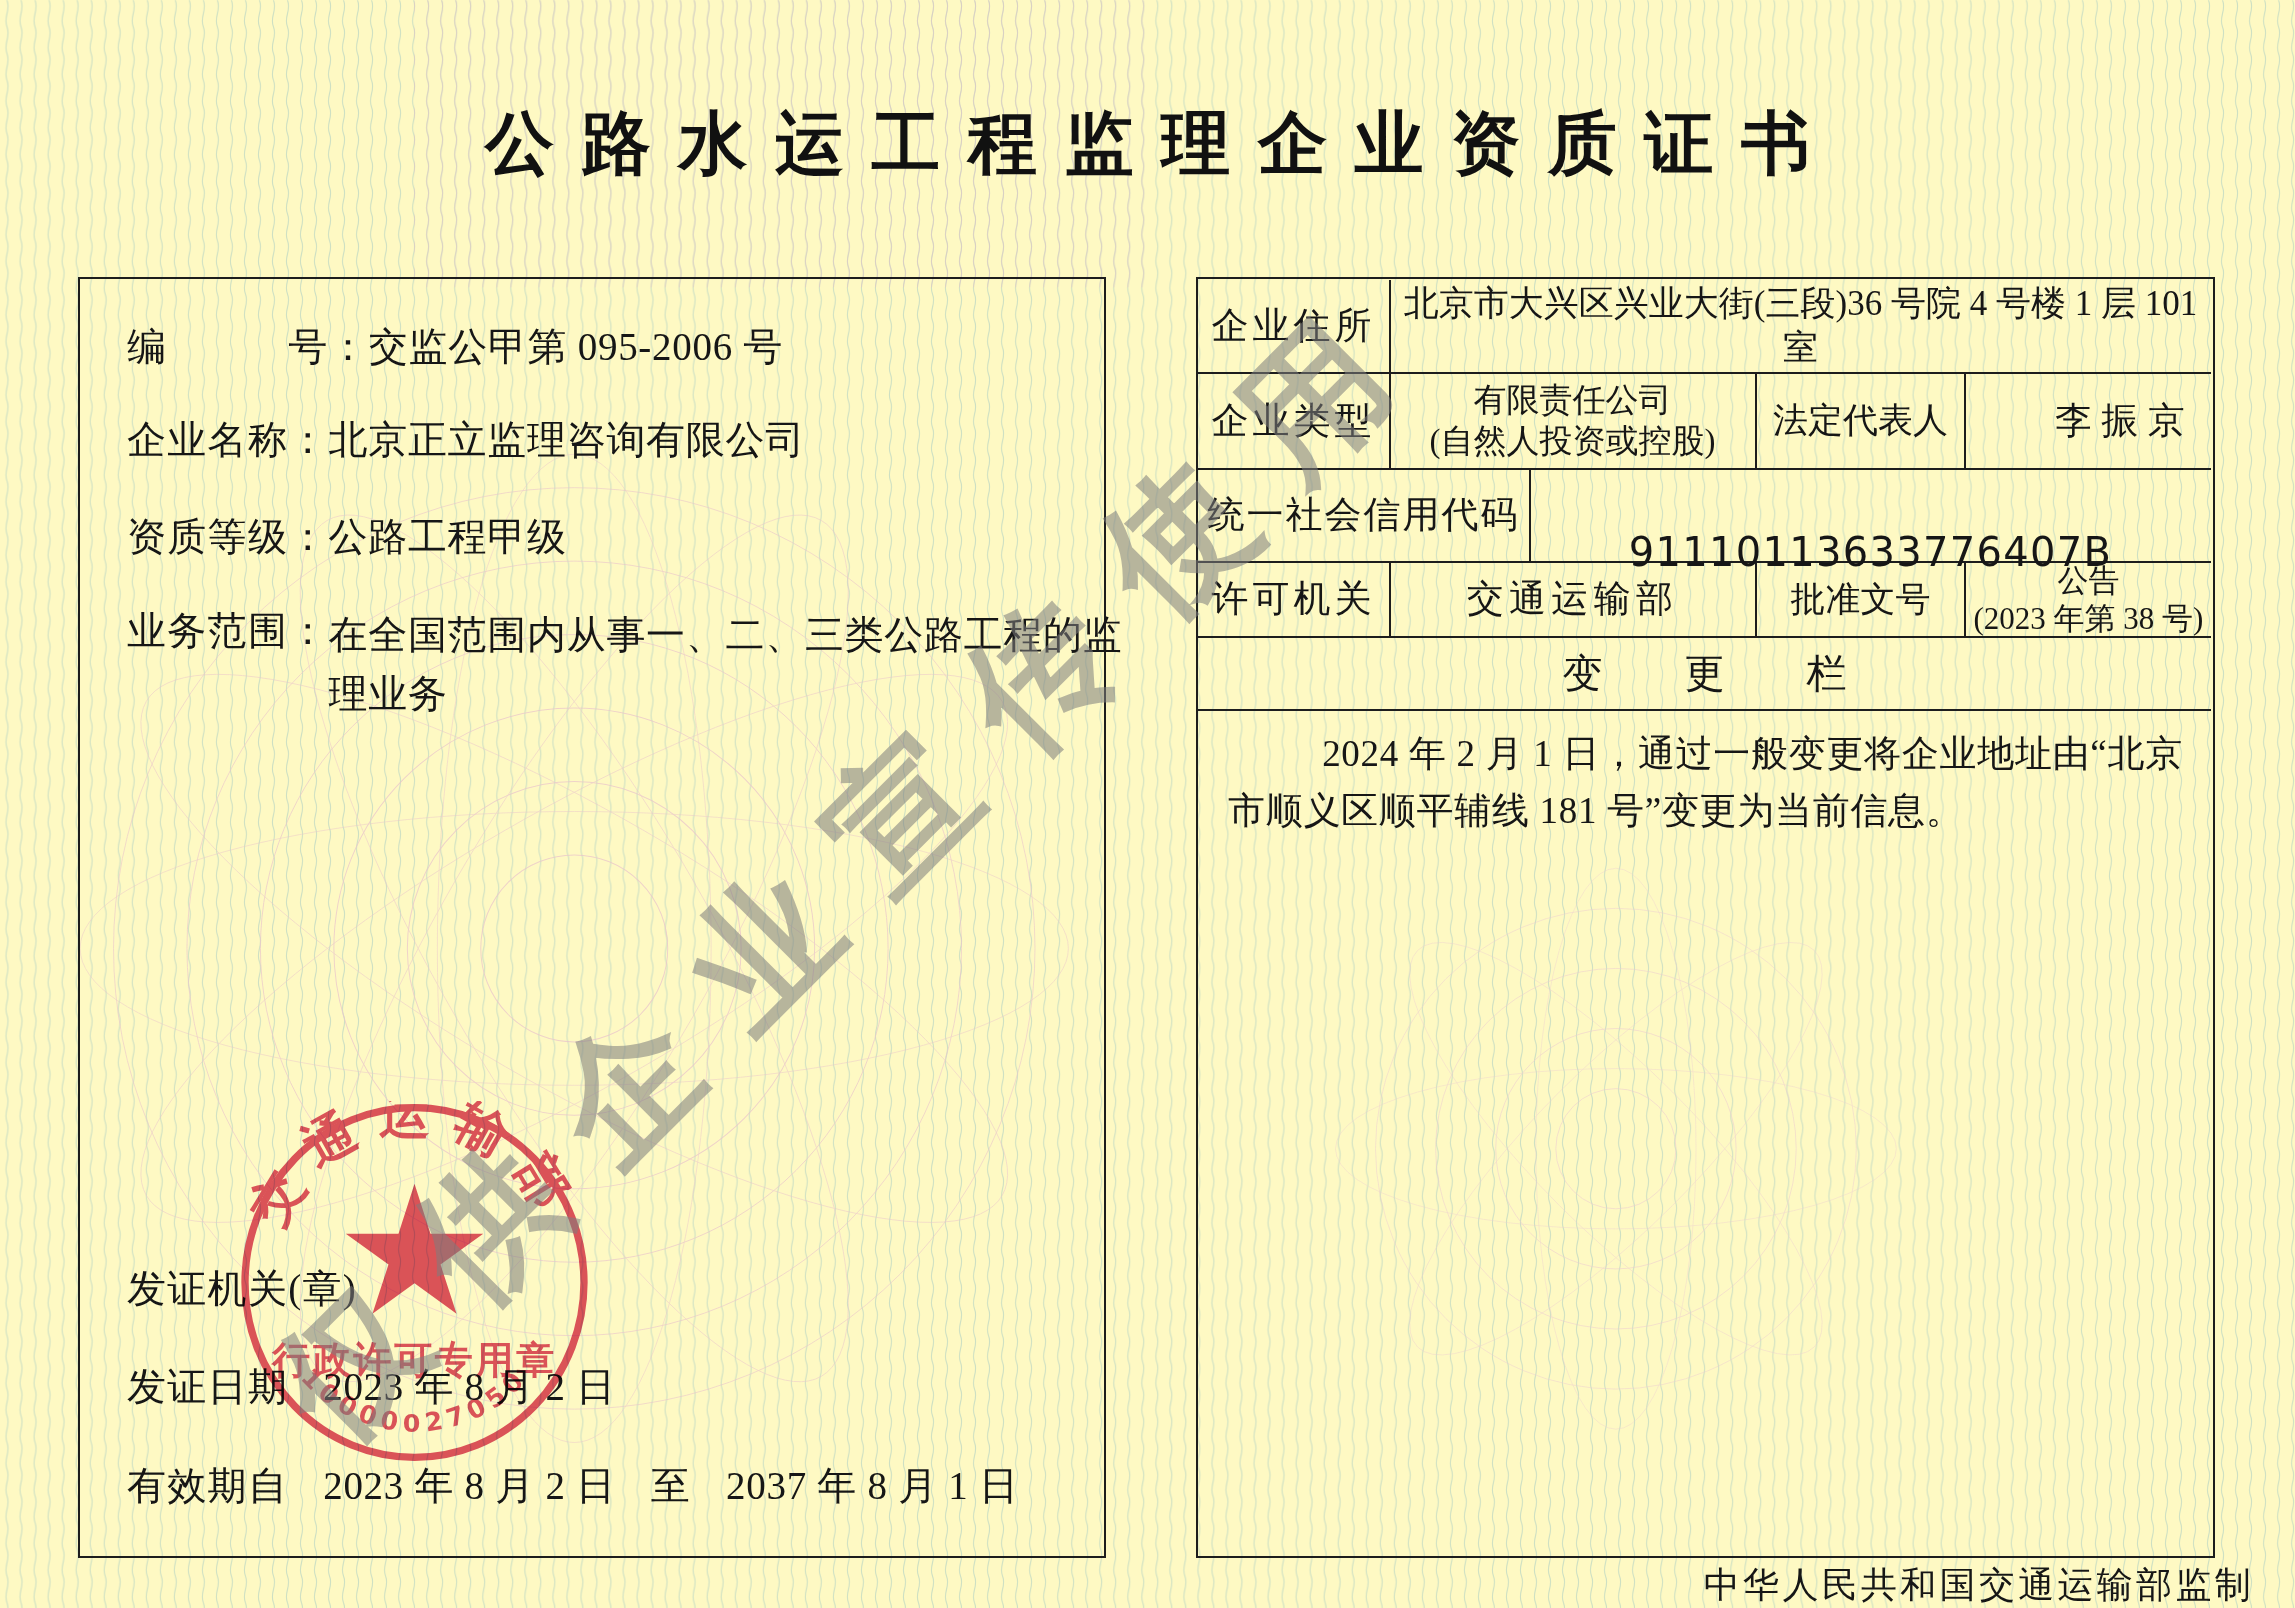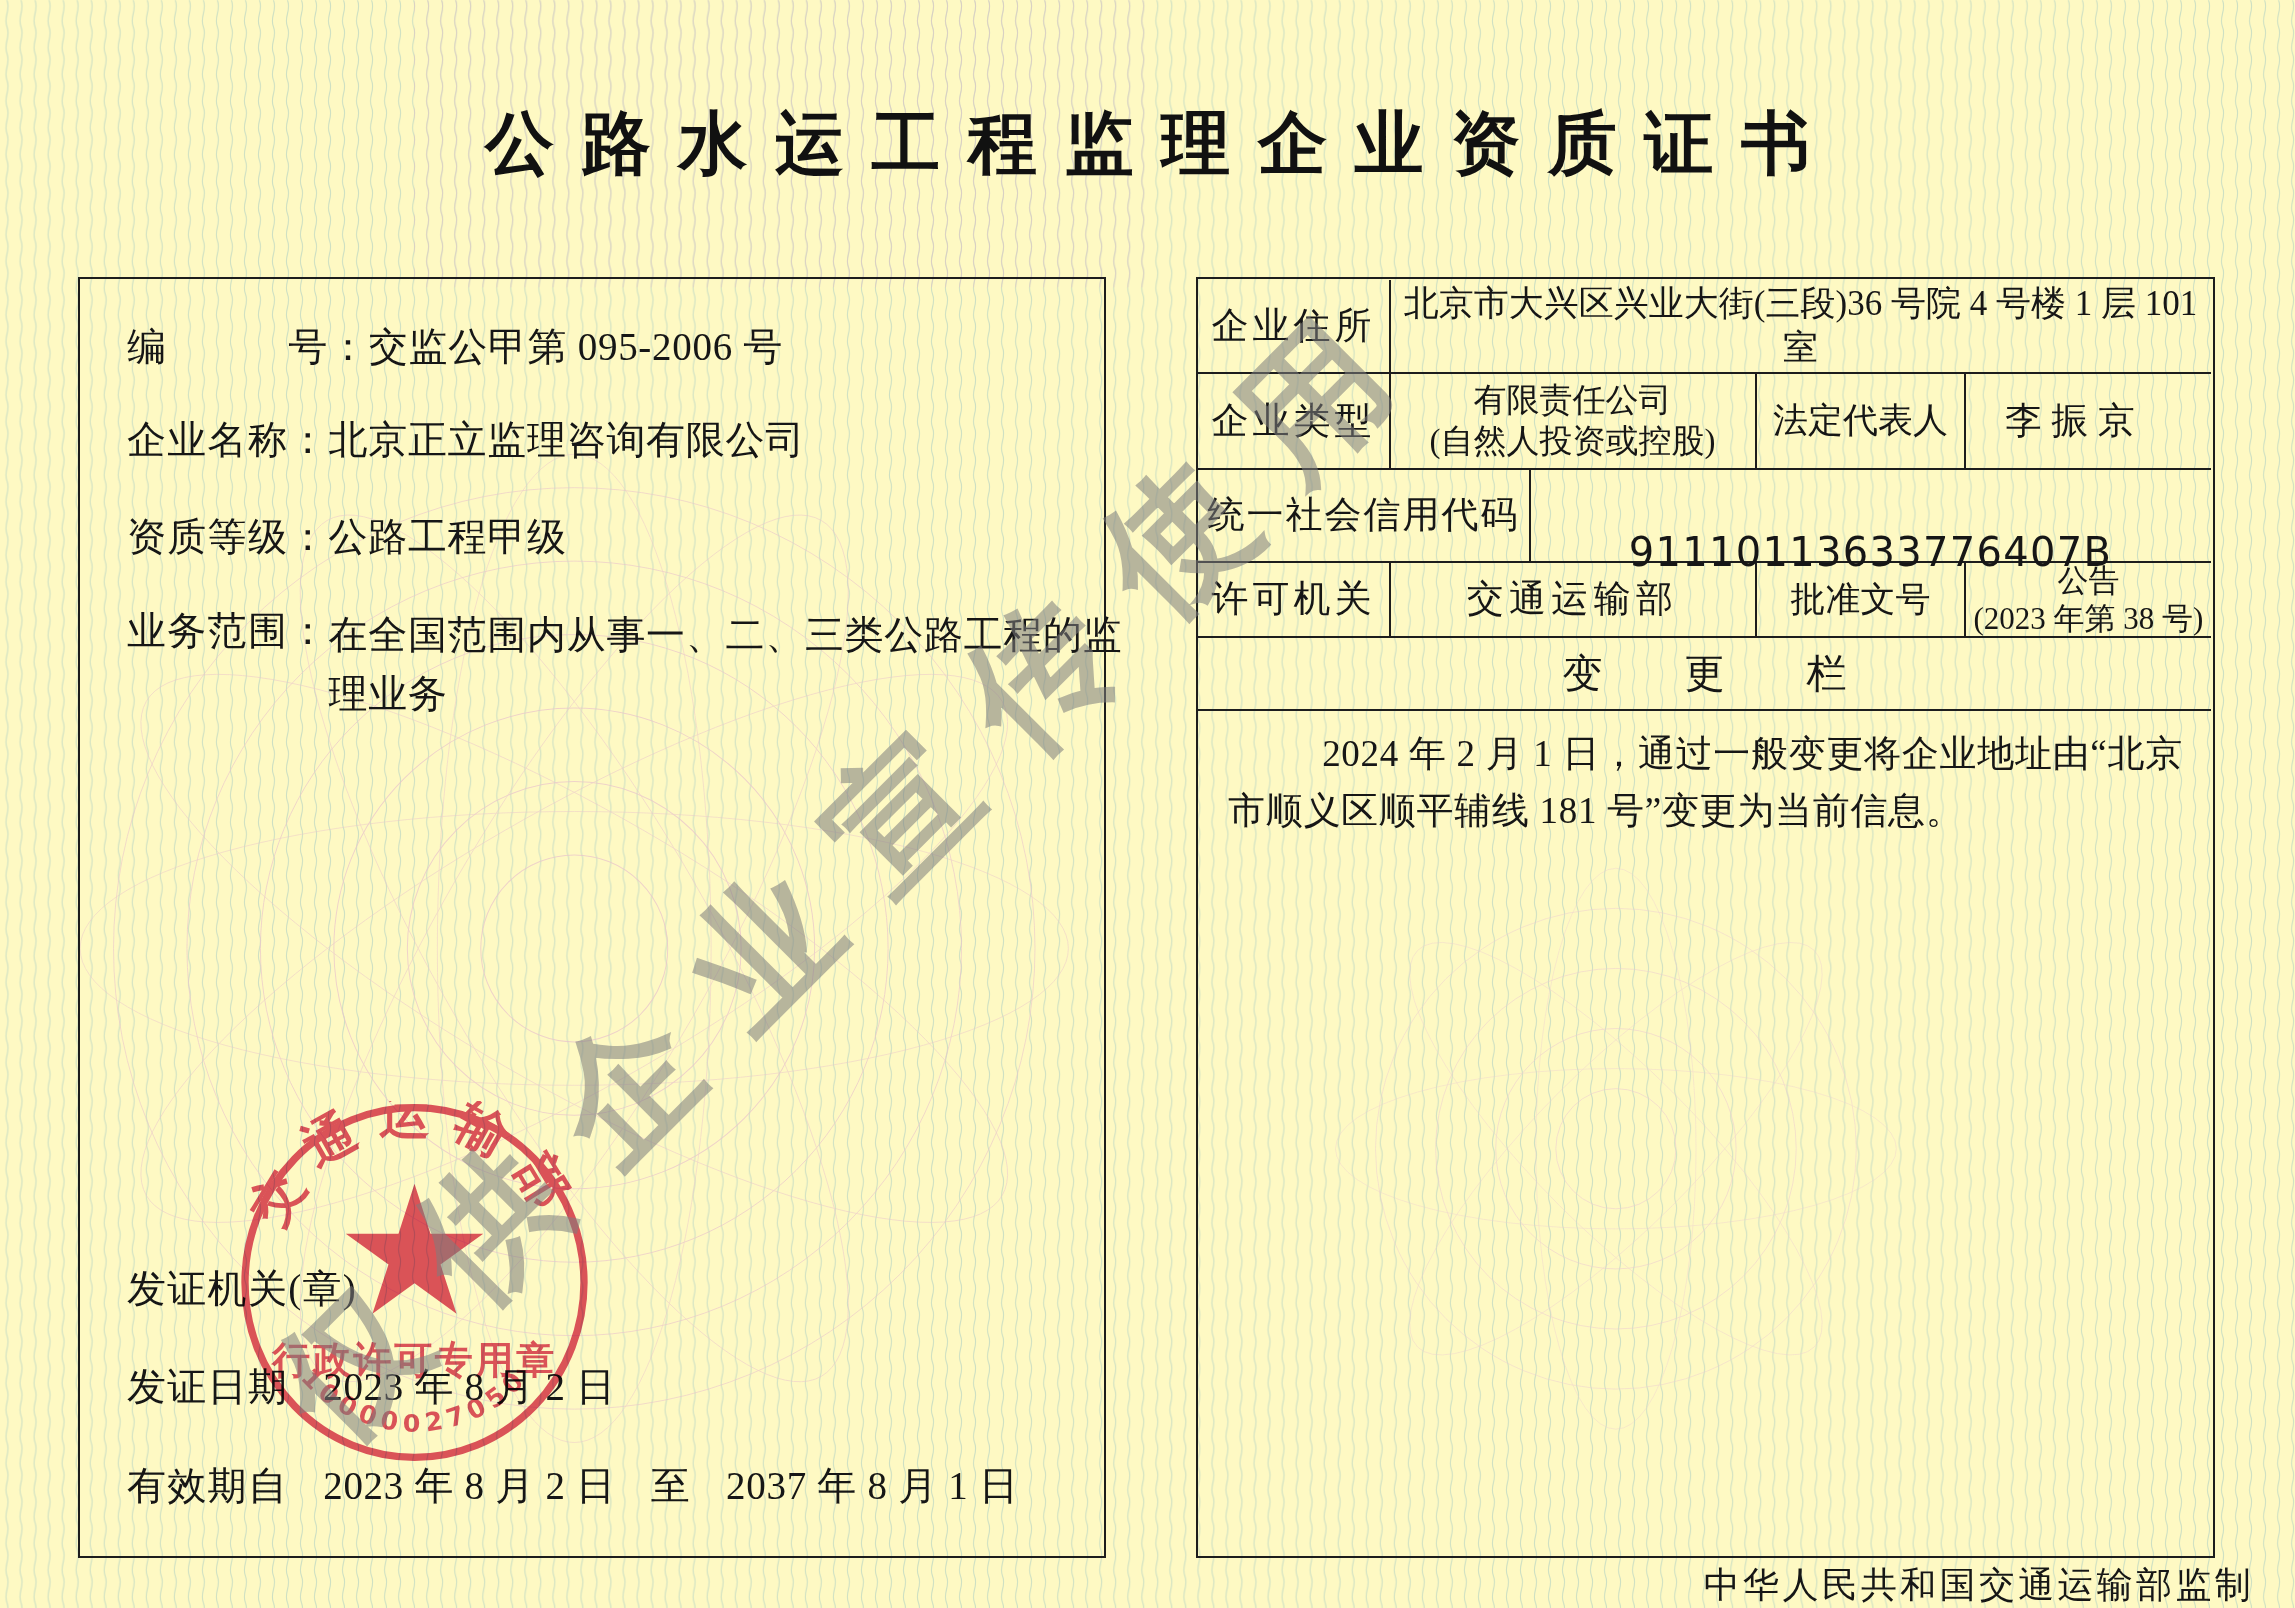--- a/index.html
+++ b/index.html
@@ -190,21 +190,21 @@
   <div class="cell" style="left:1198px;top:374px;width:191px;height:94px;letter-spacing:4px;">
     <span>企业类型</span>
   </div>
   <div class="cell small2" style="left:1391px;top:374px;width:363px;height:94px;">
     <span class="l1">有限责任公司</span>
     <span class="l2">(自然人投资或控股)</span>
   </div>
   <div class="cell" style="left:1757px;top:374px;width:207px;height:94px;font-size:35px;">
     <span>法定代表人</span>
   </div>
-  <div class="cell" style="left:1916px;top:374px;width:245px;height:94px;letter-spacing:9.4px;padding-left:36px;">
+  <div class="cell" style="left:1966px;top:374px;width:245px;height:94px;letter-spacing:9.4px;padding-left:36px;">
     <span>李振京</span>
   </div>
 
   <div class="cell" style="left:1198px;top:470px;width:331px;height:91px;letter-spacing:2px;">
     <span>统一社会信用代码</span>
   </div>
   <div class="cell" style="left:1531px;top:470px;width:679px;height:91px;font-size:40px;font-family:'DejaVu Sans',sans-serif;letter-spacing:1.3px;margin-top:36px;">
     <span>91110113633776407B</span>
   </div>
 

